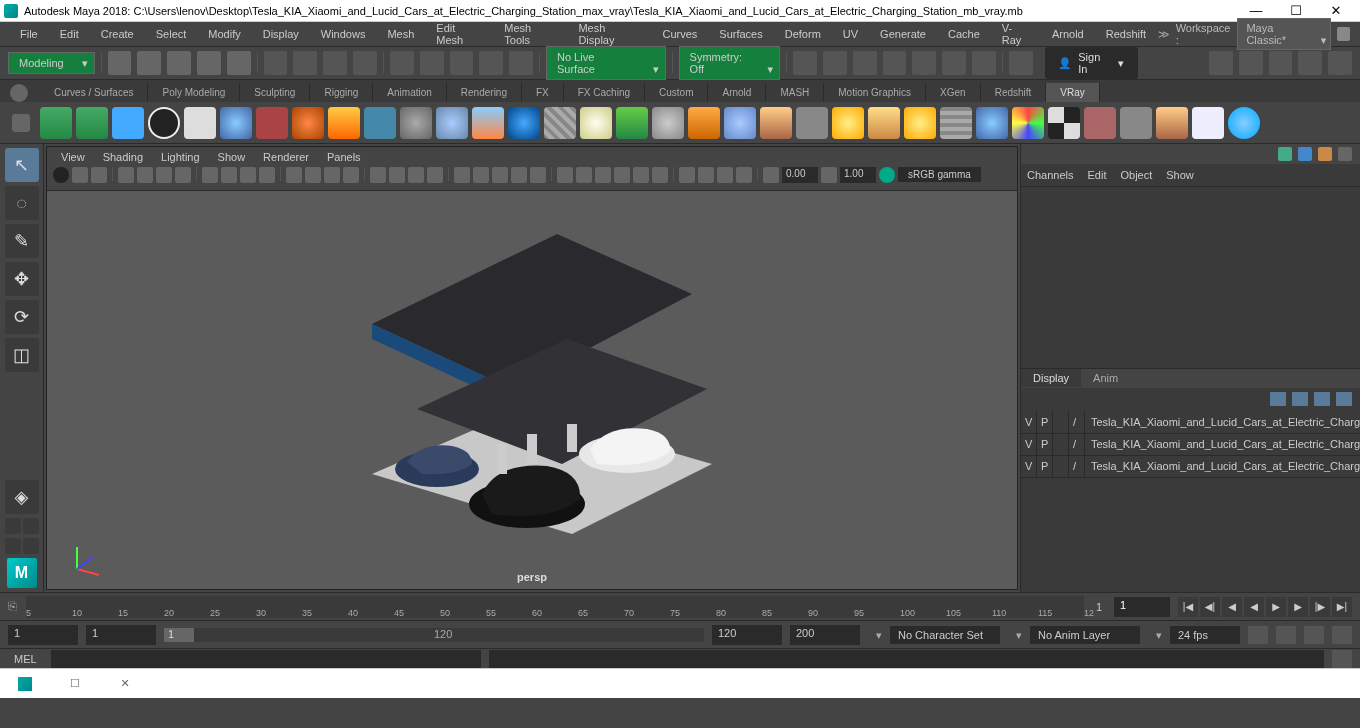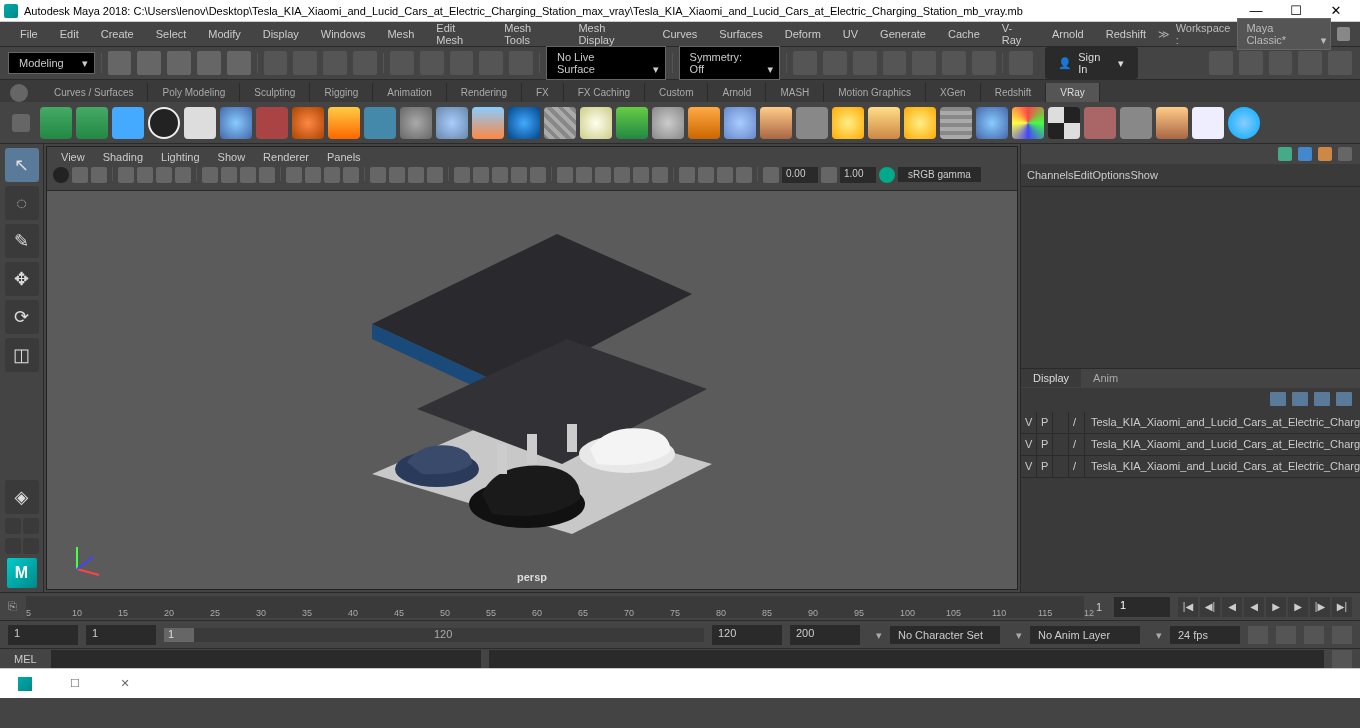--- a/index.html
+++ b/index.html
@@ -13,21 +13,21 @@
 
 
 .menubar { height: 24px; background: #444; display: flex; align-items: center; padding: 0 10px; gap: 2px; }
 .menubar .item { padding: 4px 10px; color: #ccc; font-size: 11px; }
 .menubar .right { margin-left: auto; display: flex; align-items: center; gap: 6px; }
 .menubar .dropdown { background: #555; padding: 3px 20px 3px 8px; border: 1px solid #666; position: relative; }
 .menubar .lockicon { width: 14px; height: 14px; background: #888; border-radius: 2px; }
 
 
 .statusrow { height: 34px; background: #444; display: flex; align-items: center; padding: 0 8px; border-bottom: 1px solid #2a2a2a; border-top: 1px solid #2a2a2a; gap: 6px; }
-.statusrow .combo { background: #000000; padding: 4px 30px 4px 10px; border: 1px solid #666; color: #ccc; position: relative; }
+.statusrow .combo { background: #15803d; padding: 4px 30px 4px 10px; border: 1px solid #666; color: #ccc; position: relative; }
 .statusrow .combo::after { content: '▾'; position: absolute; right: 6px; }
 .statusrow .iconbtn { width: 24px; height: 24px; background: #555; border-radius: 2px; display: inline-block; }
 .statusrow .sep { width: 1px; height: 20px; background: #555; }
 .statusrow .signin { background: #2a2a2a; padding: 4px 14px; border-radius: 3px; color: #ddd; display: flex; align-items: center; gap: 6px; }
 
 
 .shelftabs { height: 22px; background: #3a3a3a; display: flex; align-items: flex-end; padding-left: 40px; gap: 0; }
 .shelftabs .tab { padding: 4px 14px; color: #aaa; font-size: 10px; border-right: 1px solid #2a2a2a; background: #3a3a3a; }
 .shelftabs .tab.active { background: #555; color: #ddd; }
 .shelftabs .gear { position: absolute; left: 10px; width: 18px; height: 18px; background: #666; border-radius: 50%; margin-top: 2px; }
@@ -54,21 +54,21 @@
 .vp-toolbar .numfield { width: 36px; height: 16px; background: #2a2a2a; color: #ccc; font-size: 10px; padding: 1px 4px; }
 .vp-toolbar .gammabox { background: #2a2a2a; padding: 2px 10px; color: #ccc; font-size: 10px; }
 .viewport { flex: 1; background: #5b5b5b; position: relative; overflow: hidden; }
 .viewport .axis { position: absolute; left: 20px; bottom: 10px; width: 40px; height: 40px; }
 .viewport .camlabel { position: absolute; bottom: 6px; left: 50%; transform: translateX(-50%); color: #ddd; font-size: 11px; font-weight: bold; }
 
 .rightpanel { width: 340px; background: #444; display: flex; border-left: 1px solid #2a2a2a; }
 .rp-content { flex: 1; display: flex; flex-direction: column; }
 .rp-top { height: 20px; display: flex; justify-content: flex-end; gap: 6px; padding: 3px 8px; }
 .rp-top .pi { width: 14px; height: 14px; background: #666; border-radius: 2px; }
-.rp-tabs1 { height: 22px; background: #3a3a3a; display: flex; align-items: center; padding: 0 6px; color: #ccc; }
+.rp-tabs1 { height: 22px; background: #3a3a3a; display: flex; align-items: center; padding: 0 6px; gap: 14px; color: #ccc; }
 .rp-body { flex: 1; background: #3a3a3a; border-top: 1px solid #2a2a2a; }
 .rp-tabs2 { height: 20px; background: #444; display: flex; align-items: center; border-top: 1px solid #2a2a2a; }
 .rp-tabs2 .t { padding: 3px 12px; color: #aaa; }
 .rp-tabs2 .t.active { background: #3a3a3a; color: #ddd; }
 .rp-submenu { height: 20px; background: #3a3a3a; display: flex; align-items: center; gap: 14px; padding: 0 8px; color: #ccc; }
 .rp-iconrow { height: 24px; display: flex; justify-content: flex-end; gap: 6px; padding: 4px 8px; background: #3a3a3a; }
 .rp-iconrow .ri { width: 16px; height: 14px; background: #5a7a9a; border-radius: 1px; }
 .rp-layers { background: #3a3a3a; flex: 1; }
 .rp-layers .layer { height: 22px; display: flex; align-items: center; border-bottom: 1px solid #2a2a2a; color: #ccc; font-size: 10px; }
 .rp-layers .layer .cell { border-right: 1px solid #2a2a2a; padding: 0 4px; height: 100%; display: flex; align-items: center; }
@@ -364,21 +364,21 @@
     <div class="rp-content">
       <div class="rp-top">
         <span class="pi" style="background:#4a8"></span>
         <span class="pi" style="background:#48c"></span>
         <span class="pi" style="background:#c84"></span>
         <span class="pi"></span>
       </div>
       <div class="rp-tabs1">
         <span>Channels</span>
         <span>Edit</span>
-        <span>Options</span>
+        <span>Object</span>
         <span>Show</span>
       </div>
       <div class="rp-body"></div>
       <div class="rp-tabs2">
         <span class="t active">Display</span>
         <span class="t">Anim</span>
       </div>
       <div class="rp-iconrow">
         <span class="ri"></span>
         <span class="ri"></span>

